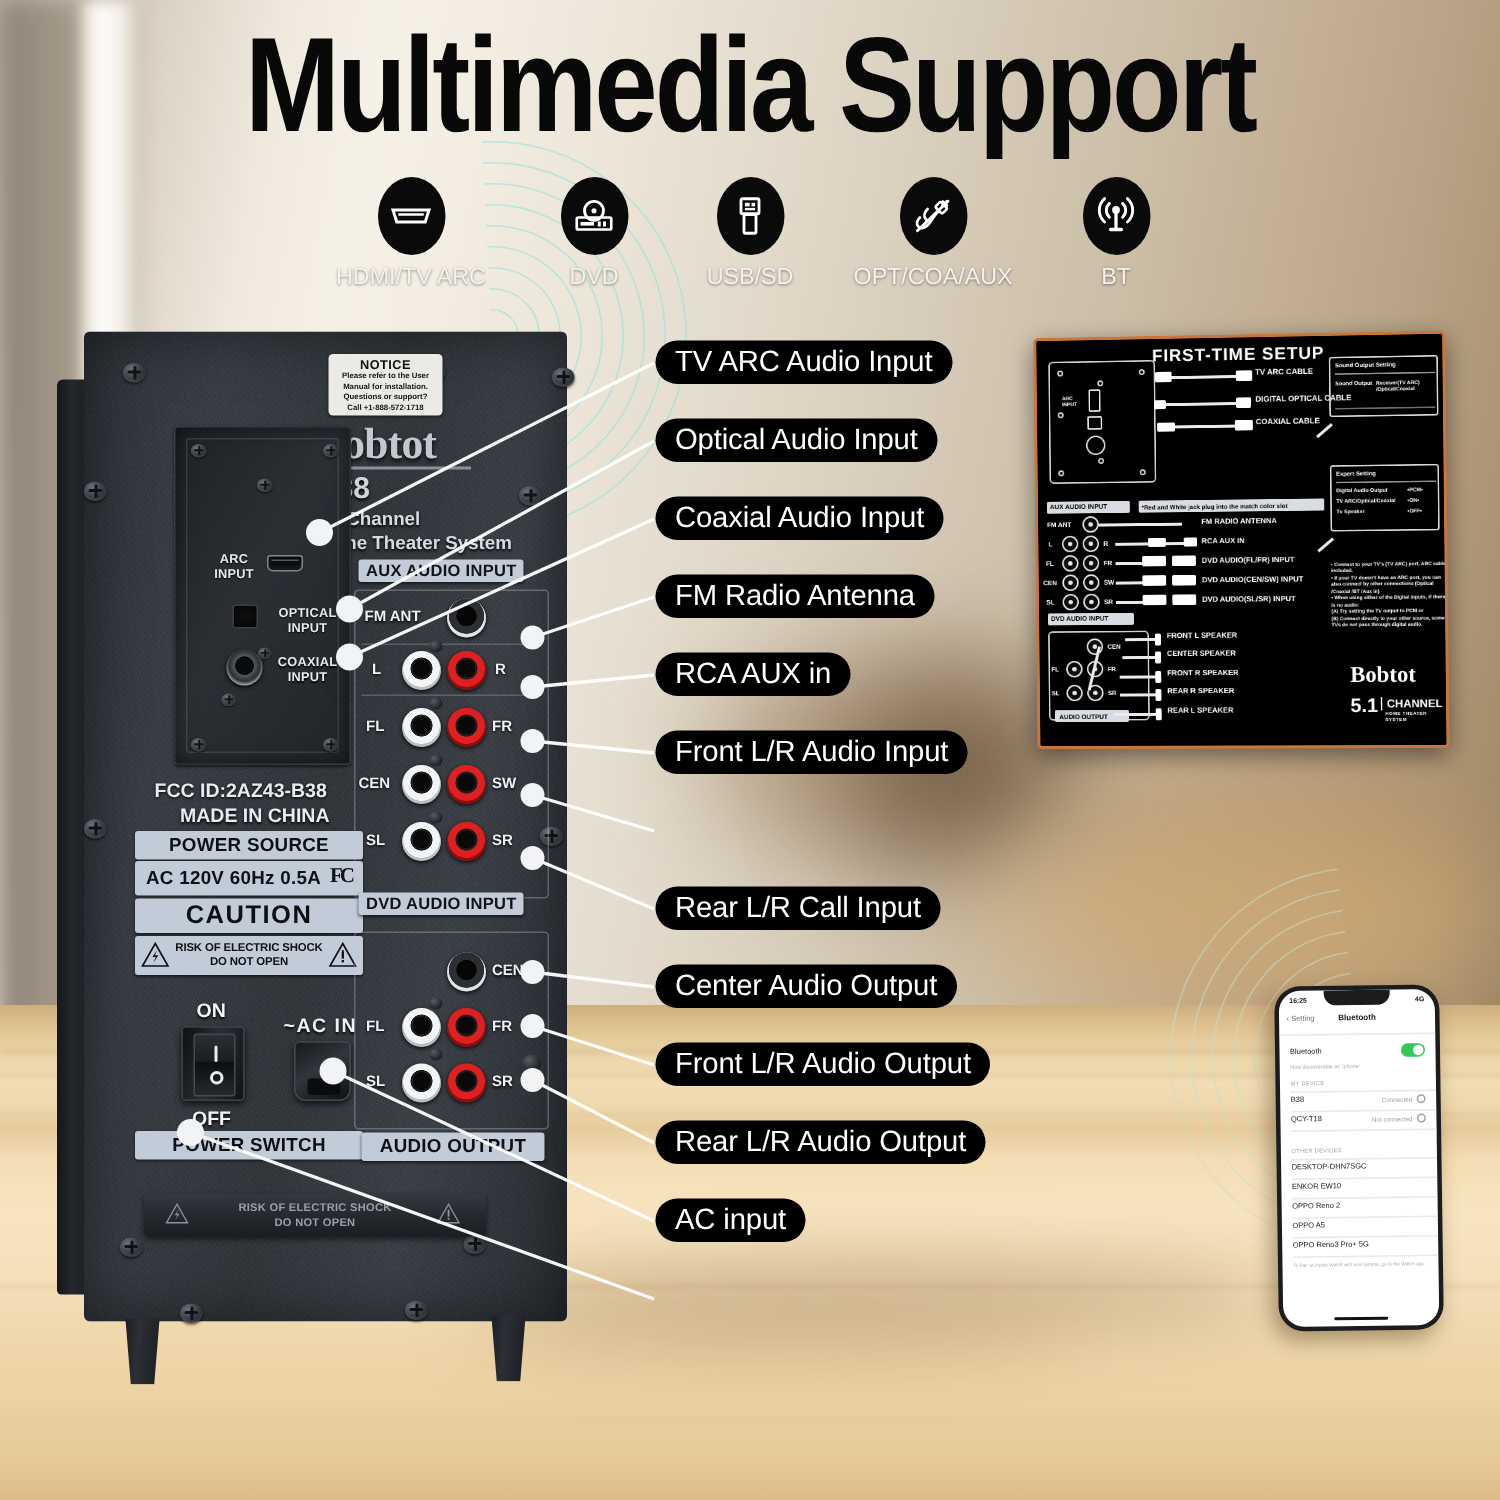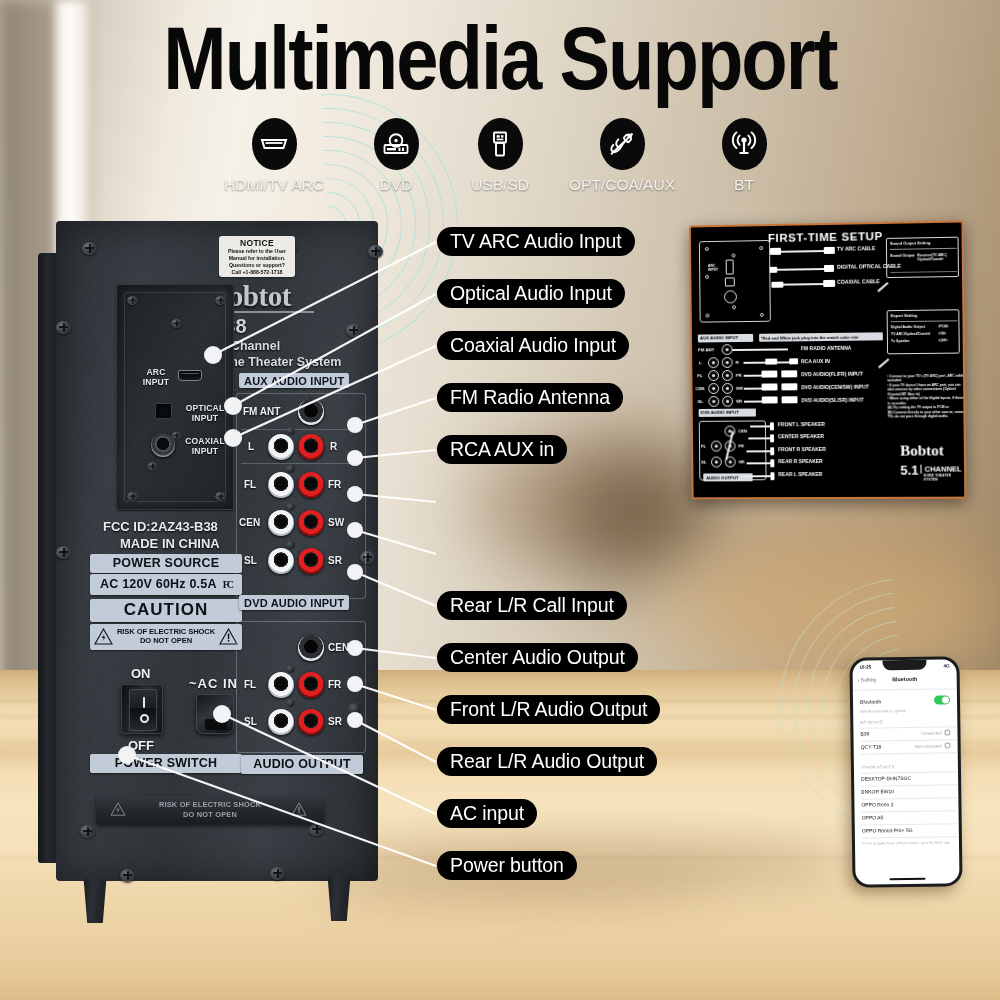--- a/index.html
+++ b/index.html
@@ -538,21 +538,21 @@
   </div>
 
   <div class="fcc-sub" style="left:65px;top:298px;">FCC ID:2AZ43-B38</div>
   <div class="fcc-sub" style="left:82px;top:315px;">MADE IN CHINA</div>
 
   <div class="info-box" style="left:52px;top:333px;width:152px;padding:2px 0 3px;">
     <div class="ib-line">POWER SOURCE</div>
   </div>
   <div class="info-box" style="left:52px;top:353px;width:152px;padding:3px 0 4px;display:flex;align-items:center;justify-content:center;gap:6px;">
     <span class="ib-line">AC 120V  60Hz 0.5A</span>
-    <span style="font-size:10px;font-weight:bold;font-family:'Liberation Serif',serif;letter-spacing:-2px;text-align:right;">FC</span>
+    <span style="font-size:14px;font-weight:bold;font-family:'Liberation Serif',serif;letter-spacing:-2px;text-align:right;">FC</span>
   </div>
 
   <div class="info-box" style="left:52px;top:378px;width:152px;padding:1px 0 2px;">
     <div class="caution-title">CAUTION</div>
   </div>
   <div class="info-box" style="left:52px;top:403px;width:152px;padding:3px 4px 4px;display:flex;align-items:center;justify-content:space-between;">
     <span class="warn-tri">
       <svg width="19" height="17" viewBox="0 0 19 17">
           <path d="M9.5 1 L18 16 H1 Z" fill="none" stroke="#0d1116" stroke-width="1.1"></path>
           <path d="M10.6 5.5 L7.6 10 H9.8 L8.3 13.6 L11.6 8.8 H9.3 Z" fill="#0d1116"></path>
@@ -929,19 +929,19 @@
     <circle cx="127" cy="755" r="9"></circle>
   </g>
 </svg>
 
 <div id="callouts">
   <div class="callout" style="left:437px;top:227px;">TV ARC Audio Input</div>
   <div class="callout" style="left:437px;top:279px;">Optical Audio Input</div>
   <div class="callout" style="left:437px;top:331px;">Coaxial Audio Input</div>
   <div class="callout" style="left:437px;top:383px;">FM Radio Antenna</div>
   <div class="callout" style="left:437px;top:435px;">RCA AUX in</div>
+  <div class="callout" style="left:437px;top:487px;">Front L/R Audio Input</div>
   <div class="callout" style="left:437px;top:591px;">Rear L/R Call Input</div>
   <div class="callout" style="left:437px;top:695px;">Front L/R Audio Output</div>
   <div class="callout" style="left:437px;top:643px;">Center Audio Output</div>
   <div class="callout" style="left:437px;top:747px;">Rear L/R Audio Output</div>
   <div class="callout" style="left:437px;top:799px;">AC input</div>
-  <div class="callout" style="left:437px;top:851px;">Power button</div>
 </div>
 
 </body></html>

